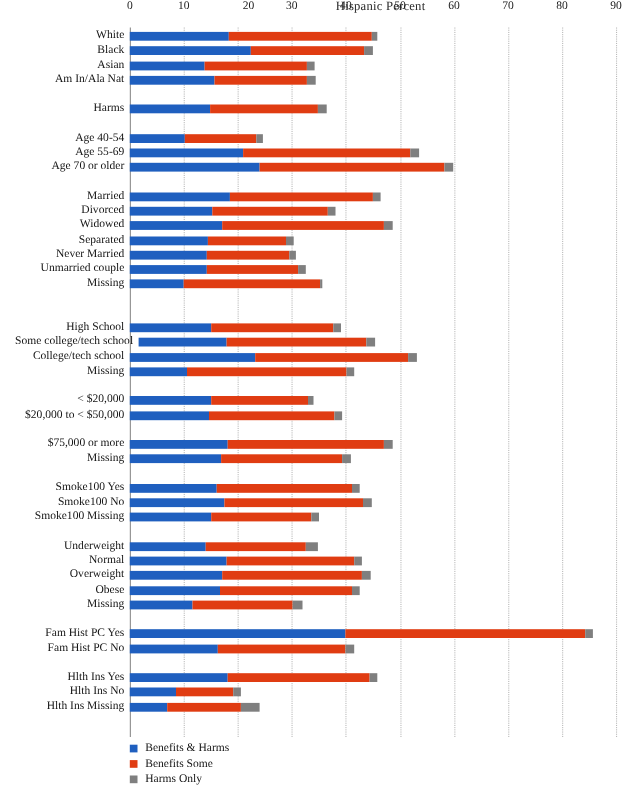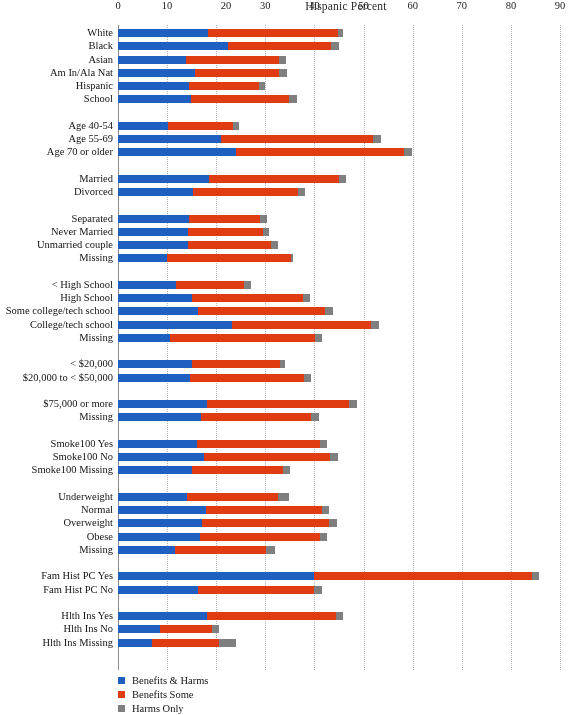--- a/index.html
+++ b/index.html
@@ -155,28 +155,22 @@
         <div class="seg seg-bh" style="left: 0px; width: 67.7733px;"></div>
         <div class="seg seg-bo" style="left: 67.7733px; width: 92.82px;"></div>
         <div class="seg seg-ho" style="left: 160.593px; width: 7.36667px;"></div>
       </div>
       <div class="row" style="top: 43.75px;">
         <div class="row-label">Am In/Ala Nat</div>
         <div class="seg seg-bh" style="left: 0px; width: 77.1044px;"></div>
         <div class="seg seg-bo" style="left: 77.1044px; width: 83.98px;"></div>
         <div class="seg seg-ho" style="left: 161.084px; width: 7.85778px;"></div>
       </div>
-      <div class="row" style="top: 57px;">
-        <div class="row-label">Hispanic</div>
-        <div class="seg seg-bh" style="left: 0px; width: 70.72px;"></div>
-        <div class="seg seg-bo" style="left: 70.72px; width: 70.2289px;"></div>
-        <div class="seg seg-ho" style="left: 140.949px; width: 6.38444px;"></div>
-      </div>
       <div class="row" style="top: 70.25px;">
-        <div class="row-label">School</div>
+        <div class="row-label">Harms</div>
         <div class="seg seg-bh" style="left: 0px; width: 73.1756px;"></div>
         <div class="seg seg-bo" style="left: 73.1756px; width: 98.2222px;"></div>
         <div class="seg seg-ho" style="left: 171.398px; width: 7.36667px;"></div>
       </div>
       <div class="row" style="top: 96.75px;">
         <div class="row-label">Age 40-54</div>
         <div class="seg seg-bh" style="left: 0px; width: 50.0933px;"></div>
         <div class="seg seg-bo" style="left: 50.0933px; width: 65.3178px;"></div>
         <div class="seg seg-ho" style="left: 115.411px; width: 5.40222px;"></div>
       </div>
@@ -197,20 +191,26 @@
         <div class="seg seg-bh" style="left: 0px; width: 91.3467px;"></div>
         <div class="seg seg-bo" style="left: 91.3467px; width: 129.653px;"></div>
         <div class="seg seg-ho" style="left: 221px; width: 7.36667px;"></div>
       </div>
       <div class="row" style="top: 163px;">
         <div class="row-label">Divorced</div>
         <div class="seg seg-bh" style="left: 0px; width: 74.6489px;"></div>
         <div class="seg seg-bo" style="left: 74.6489px; width: 105.098px;"></div>
         <div class="seg seg-ho" style="left: 179.747px; width: 6.87556px;"></div>
       </div>
+      <div class="row" style="top: 176.25px;">
+        <div class="row-label">Widowed</div>
+        <div class="seg seg-bh" style="left: 0px; width: 84.4711px;"></div>
+        <div class="seg seg-bo" style="left: 84.4711px; width: 146.351px;"></div>
+        <div class="seg seg-ho" style="left: 230.822px; width: 7.85778px;"></div>
+      </div>
       <div class="row" style="top: 189.5px;">
         <div class="row-label">Separated</div>
         <div class="seg seg-bh" style="left: 0px; width: 71.2111px;"></div>
         <div class="seg seg-bo" style="left: 71.2111px; width: 71.2111px;"></div>
         <div class="seg seg-ho" style="left: 142.422px; width: 6.38444px;"></div>
       </div>
       <div class="row" style="top: 202.75px;">
         <div class="row-label">Never Married</div>
         <div class="seg seg-bh" style="left: 0px; width: 69.7378px;"></div>
         <div class="seg seg-bo" style="left: 69.7378px; width: 75.14px;"></div>
@@ -221,33 +221,27 @@
         <div class="seg seg-bh" style="left: 0px; width: 69.7378px;"></div>
         <div class="seg seg-bo" style="left: 69.7378px; width: 83.4889px;"></div>
         <div class="seg seg-ho" style="left: 153.227px; width: 6.87556px;"></div>
       </div>
       <div class="row" style="top: 229.25px;">
         <div class="row-label">Missing</div>
         <div class="seg seg-bh" style="left: 0px; width: 49.1111px;"></div>
         <div class="seg seg-bo" style="left: 49.1111px; width: 123.76px;"></div>
         <div class="seg seg-ho" style="left: 172.871px; width: 2.45556px;"></div>
       </div>
-      <div class="row" style="top: 255.75px;">
-        <div class="row-label">&lt; High School</div>
-        <div class="seg seg-bh" style="left: 0px; width: 57.9511px;"></div>
-        <div class="seg seg-bo" style="left: 57.9511px; width: 68.2644px;"></div>
-        <div class="seg seg-ho" style="left: 126.216px; width: 6.87556px;"></div>
-      </div>
       <div class="row" style="top: 269px;">
         <div class="row-label">High School</div>
         <div class="seg seg-bh" style="left: 0px; width: 74.1578px;"></div>
         <div class="seg seg-bo" style="left: 74.1578px; width: 110.5px;"></div>
         <div class="seg seg-ho" style="left: 184.658px; width: 6.87556px;"></div>
       </div>
-      <div class="row" style="top: 282.25px;">
+      <div class="row" style="top: 282.25px; margin-left: 8px;">
         <div class="row-label">Some college/tech school</div>
         <div class="seg seg-bh" style="left: 0px; width: 80.0511px;"></div>
         <div class="seg seg-bo" style="left: 80.0511px; width: 126.707px;"></div>
         <div class="seg seg-ho" style="left: 206.758px; width: 7.85778px;"></div>
       </div>
       <div class="row" style="top: 295.5px;">
         <div class="row-label">College/tech school</div>
         <div class="seg seg-bh" style="left: 0px; width: 113.938px;"></div>
         <div class="seg seg-bo" style="left: 113.938px; width: 139.476px;"></div>
         <div class="seg seg-ho" style="left: 253.413px; width: 7.85778px;"></div>

